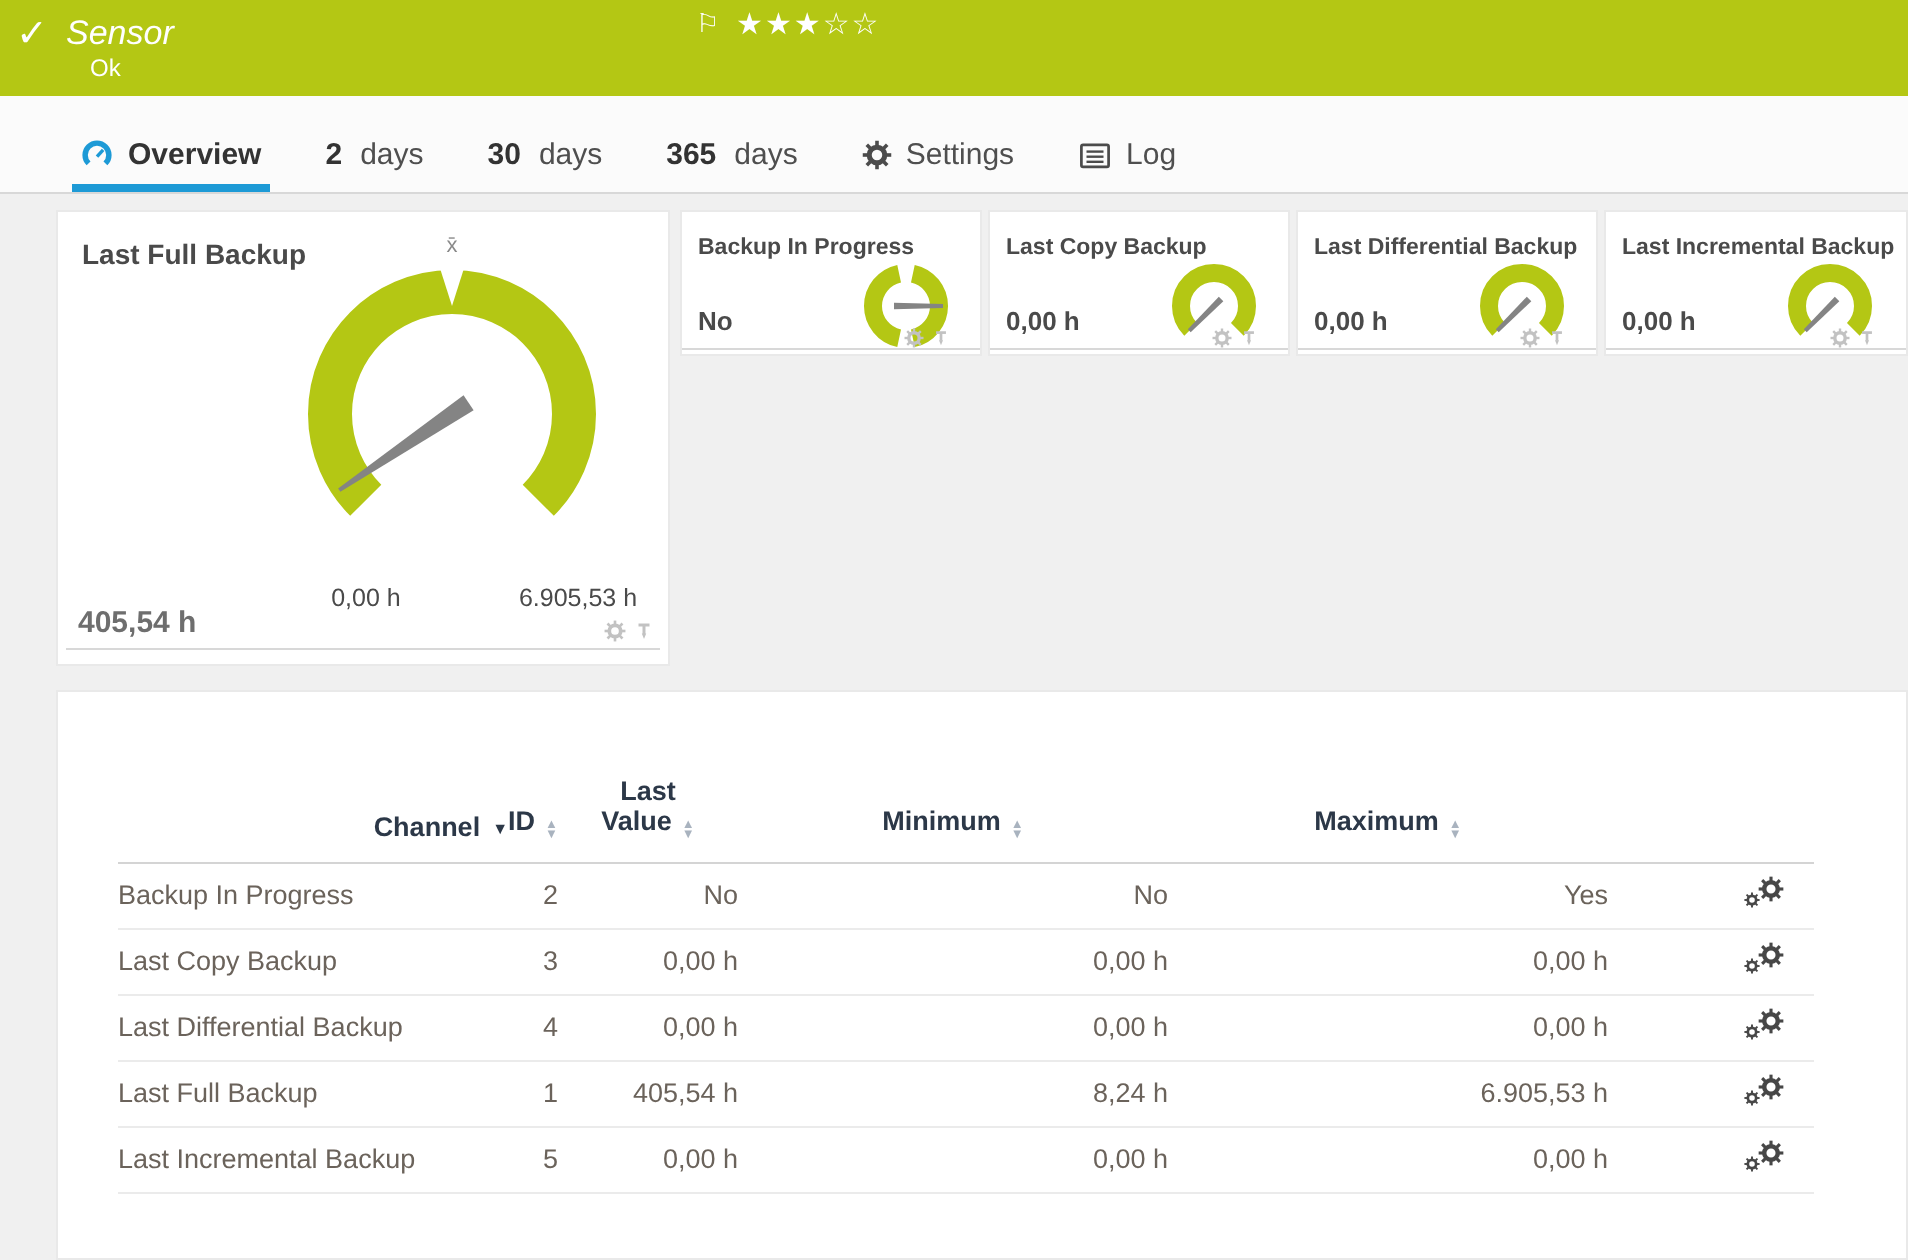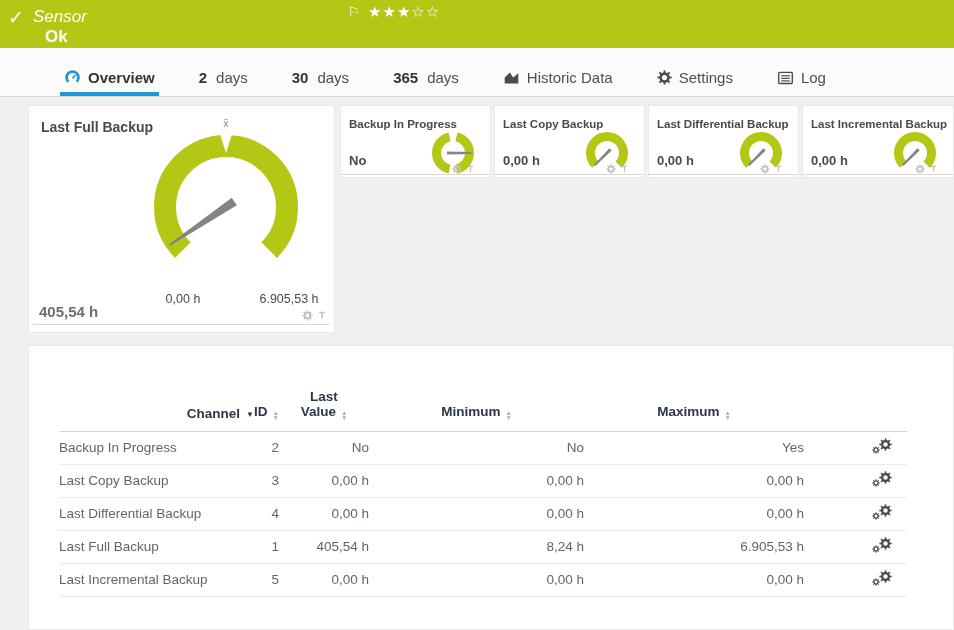--- a/index.html
+++ b/index.html
@@ -13,27 +13,27 @@
   
   .sensor-header {
     position: absolute; left: 0; top: 0; width: 954px; height: 48px;
     background: #b4c714; color: #fff;
   }
   .sensor-header .check { position: absolute; left: 8px; top: 6px; font-size: 19px; font-weight: bold; }
   .sensor-header .kind  { position: absolute; left: 33px; top: 7px; font-size: 17px; font-style: italic; }
   .sensor-header .title { position: absolute; left: 90px; top: 5px; font-size: 18px; font-weight: bold; }
   .sensor-header .flag  { position: absolute; left: 348px; top: 4px; font-size: 13px; }
   .sensor-header .stars { position: absolute; left: 368px; top: 3px; font-size: 15px; letter-spacing: 1px; }
-  .sensor-header .status{ position: absolute; left: 45px; top: 27px; font-size: 17px; font-weight: bold; }
+  .sensor-header .status{ position: absolute; left: 45px; top: 27px; font-size: 12px; font-weight: normal; }
 
   
   .tabbar {
     position: absolute; left: 0; top: 48px; width: 954px; height: 49px;
     background: #fbfbfb; border-bottom: 1px solid #d8d8d8;
-    display: flex; padding-left: 60px; gap: 36px;
+    display: flex; padding-left: 36px; gap: 24px;
   }
   .tab {
     display: flex; align-items: center; gap: 7px;
     padding: 16px 4px 6px 4px; cursor: pointer;
     font-size: 15px; color: #4f4f4f; white-space: nowrap;
   }
   .tab b { color: #333; font-weight: bold; margin-right: 2px; }
   .tab.active { color: #333; font-weight: bold; border-bottom: 4px solid #1d9ad6; padding-bottom: 2px; }
   .tab svg { flex: 0 0 auto; }
 
@@ -144,26 +144,20 @@
   </div>
   <div class="tab">
     <b>30</b>
     <span>days</span>
   </div>
   <div class="tab">
     <b>365</b>
     <span>days</span>
   </div>
   <div class="tab">
-    <svg width="17" height="17" viewBox="0 0 20 20">
-      <path d="M2,17 L2,10 L8,4 L12,10 L18,5 L18,17 Z" fill="#4b4b4b"></path>
-    </svg>
-    <span>Historic Data</span>
-  </div>
-  <div class="tab">
     <svg width="15" height="15" viewBox="0 0 20 20" style="color:#4b4b4b">
       <use href="#gear"></use>
     </svg>
     <span>Settings</span>
   </div>
   <div class="tab">
     <svg width="17" height="17" viewBox="0 0 20 20">
       <rect x="2" y="4" width="16" height="13" rx="1" fill="none" stroke="#4b4b4b" stroke-width="1.6"></rect>
       <g stroke="#4b4b4b" stroke-width="1.4">
         <line x1="5" y1="8" x2="15" y2="8"></line>

